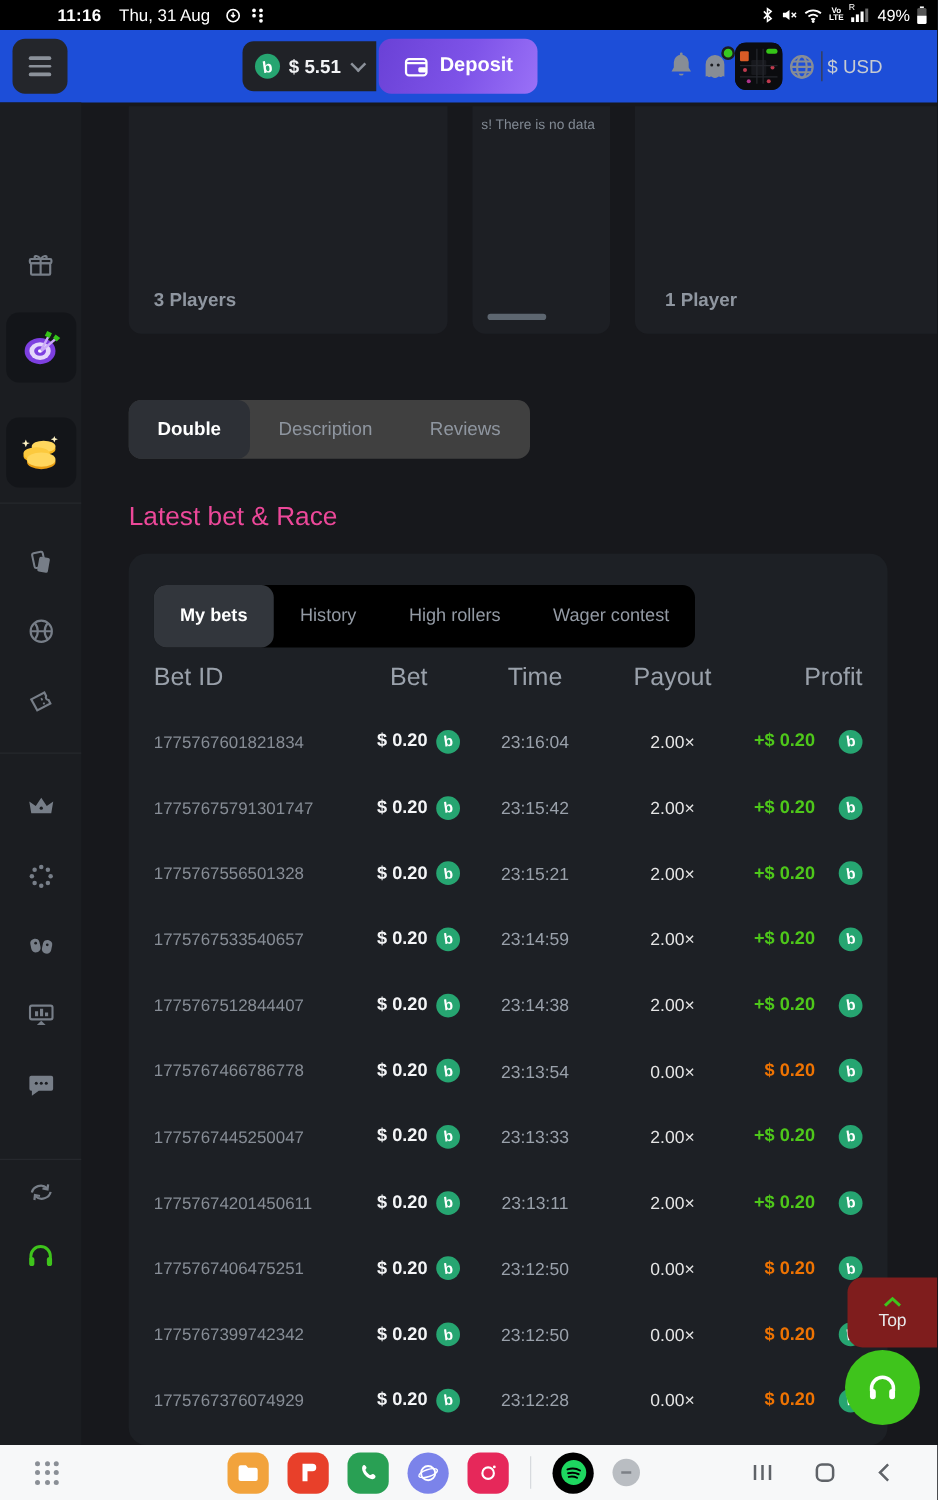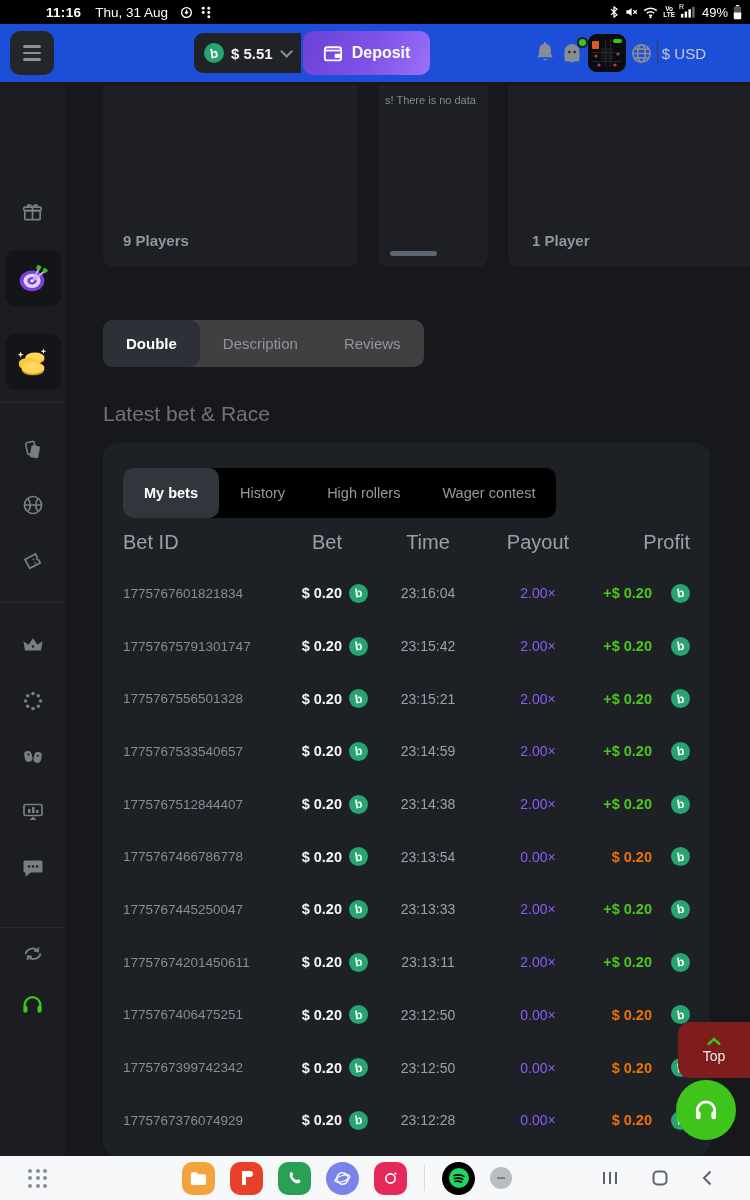--- a/index.html
+++ b/index.html
@@ -66,41 +66,41 @@
     white-space:nowrap; overflow:hidden; }
   .gcard .mini-scroll { position:absolute; left:12px; bottom:11px; width:47px; height:5px;
     background:#5d6670; border-radius:3px; }
 
   .game-tabs { position:absolute; left:38px; top:238px; height:47px; background:#404040; border-radius:10px;
     display:inline-flex; align-items:flex-end; }
   .gtab { height:47px; display:flex; align-items:center; padding:0 23px; color:#8f96a0; font-size:15px;
     border-radius:10px; cursor:pointer; white-space:nowrap; }
   .gtab.active { background:#2d3036; color:#fff; font-weight:700; }
 
-  .section-title { position:absolute; left:38px; top:320px; color:#737373; font-size:21px; font-weight:500; }
+  .section-title { position:absolute; left:38px; top:320px; color:#ec4899; font-size:21px; font-weight:500; }
 
   .bets-card { position:absolute; left:38px; top:361px; width:607px; height:713px; background:#1d2025;
     border-radius:14px; }
   .bet-tabs { position:absolute; left:20px; top:25px; height:50px; background:#000000; border-radius:10px;
     display:inline-flex; align-items:center; }
   .btab { height:50px; display:flex; align-items:center; padding:0 21px; color:#939aa4; font-size:14.5px;
     border-radius:10px; cursor:pointer; white-space:nowrap; }
   .btab.active { background:#32363c; color:#fff; font-weight:700; }
 
   .thead, .trow { display:grid; grid-template-columns:155px 90px 120px 100px 1fr; align-items:center; }
   .thead { position:absolute; left:20px; right:20px; top:88px; height:22px; color:#9aa1ab; font-size:20px; }
   .rows { position:absolute; left:20px; right:20px; top:124px; }
   .trow { height:52.7px; cursor:pointer; }
   .hid { text-align:left; } .hbet { text-align:right; padding-right:26px; }
   .htime { text-align:center; } .hpay { text-align:center; } .hprofit { text-align:right; }
   .cid { color:#878d96; font-size:13.5px; white-space:nowrap; overflow:hidden; max-width:132px; }
   .cbet { display:flex; justify-content:flex-end; align-items:center; gap:7px; }
   .cbet b { color:#f4f5f7; font-size:14.5px; font-weight:700; }
   .ctime { text-align:center; color:#9aa1ab; font-size:14px; }
-  .cpay { text-align:center; color:#8b5cf6; font-size:14px; }
+  .cpay { text-align:center; color:#e5e5e5; font-size:14px; }
   .cprofit { display:flex; justify-content:flex-end; align-items:center; gap:19px; }
   .cprofit b { font-size:14.5px; font-weight:700; }
   .cprofit b[data-state="win"] { color:#4ec71a; }
   .cprofit b[data-state="loss"] { color:#ee7302; }
 
   
   .top-btn { position:absolute; left:678px; top:998px; width:72px; height:56px; background:#7f1d1d;
     border-radius:12px 0 0 12px; display:flex; flex-direction:column; align-items:center; justify-content:center;
     gap:2px; cursor:pointer; z-index:5; }
   .top-btn span { color:#e8eaec; font-size:14px; }
@@ -370,21 +370,21 @@
             <path d="M4.5 14.5v-2a7.5 7.5 0 0 1 15 0v2" fill="none" stroke="#3fc41c" stroke-width="2.2"></path>
             <rect x="3.2" y="13" width="4" height="7" rx="2" fill="#3fc41c"></rect>
             <rect x="16.8" y="13" width="4" height="7" rx="2" fill="#3fc41c"></rect>
           </svg>
       </div>
     </div>
 
     <div class="content">
 
       <div class="gcard" style="left:38px; width:255px">
-        <span class="players">9 Players</span>
+        <span class="players">3 Players</span>
       </div>
       <div class="gcard" style="left:313px; width:110px">
         <span class="nodata">s! There is no data</span>
         <span class="mini-scroll"></span>
       </div>
       <div class="gcard" style="left:443px; width:280px">
         <span class="players" style="left:24px">1 Player</span>
       </div>
 
       <div class="game-tabs">

